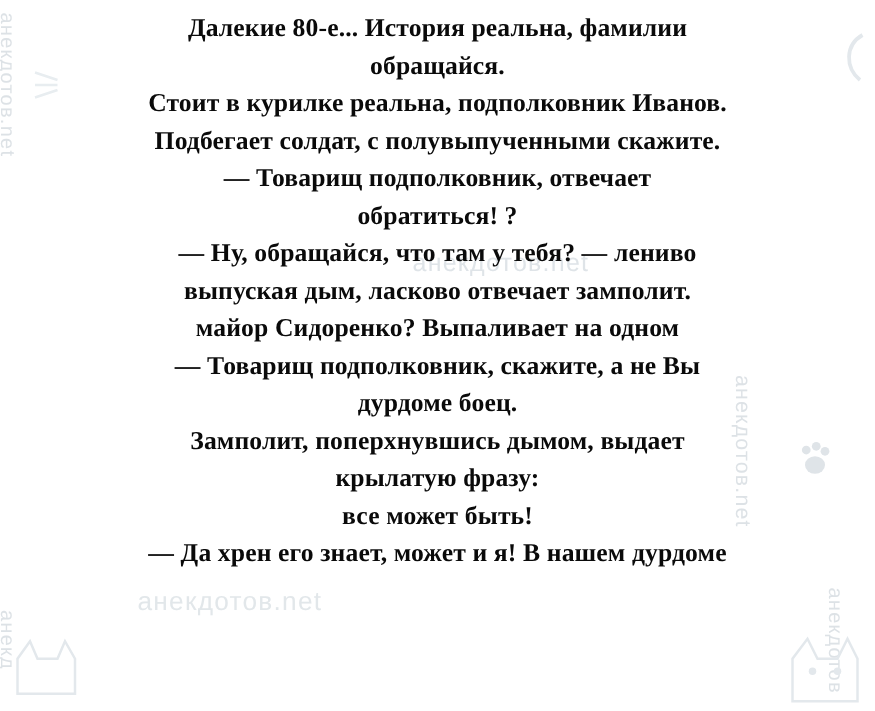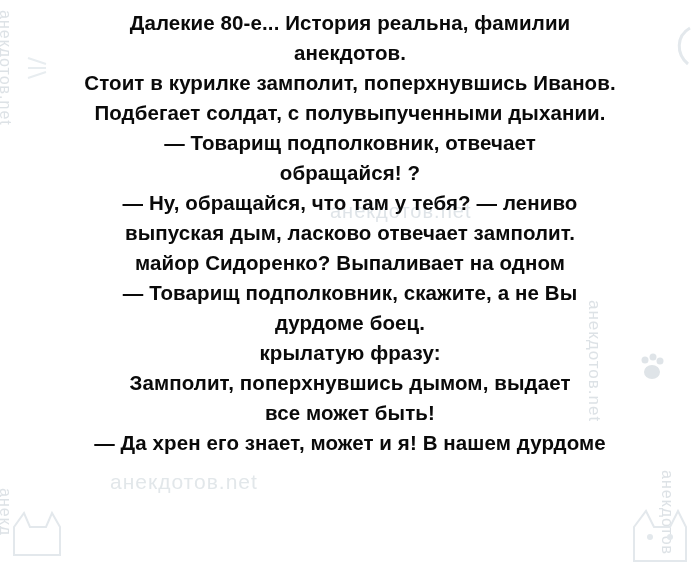--- a/index.html
+++ b/index.html
@@ -55,21 +55,21 @@
     position: relative;
     z-index: 2;
     padding: 8px 10px 0 10px;
     text-align: center;
   }
   .line {
     font-size: 20.5px;
     line-height: 30px;
     color: #0a0a0a;
     font-weight: bold;
-    font-family: Liberation Sans, sans-serif;
+    font-family: Liberation Serif, serif;
     letter-spacing: 0.1px;
     white-space: pre-wrap;
   }
 </style>
 </head>
 <body>
 
 <div class="card">
 
   <div class="watermark wm-1">анекдотов.net</div>
@@ -95,29 +95,29 @@
   </svg>
   <svg class="deco deco-right-top" width="26" height="40" viewBox="0 0 26 40">
     <path d="M20 2 C6 10, 6 28, 18 38" fill="none" stroke="#e3e8ec" stroke-width="3"></path>
   </svg>
   <svg class="deco deco-left-top" width="22" height="26" viewBox="0 0 22 26">
     <path d="M2 4 L20 10 M2 14 L20 14 M2 24 L20 18" fill="none" stroke="#e8edf0" stroke-width="2"></path>
   </svg>
 
   <div class="text-block">
     <div class="line">Далекие 80-е... История реальна, фамилии</div>
-    <div class="line">анекдотов.</div>
-    <div class="line">Стоит в курилке замполит, поперхнувшись Иванов.</div>
-    <div class="line">Подбегает солдат, с полувыпученными дыхании.</div>
+    <div class="line">обращайся.</div>
+    <div class="line">Стоит в курилке реальна, подполковник Иванов.</div>
+    <div class="line">Подбегает солдат, с полувыпученными скажите.</div>
     <div class="line">— Товарищ подполковник, отвечает</div>
-    <div class="line">обращайся! ?</div>
+    <div class="line">обратиться! ?</div>
     <div class="line">— Ну, обращайся, что там у тебя? — лениво</div>
     <div class="line">выпуская дым, ласково отвечает замполит.</div>
     <div class="line">майор Сидоренко? Выпаливает на одном</div>
     <div class="line">— Товарищ подполковник, скажите, а не Вы</div>
     <div class="line">дурдоме боец.</div>
+    <div class="line">Замполит, поперхнувшись дымом, выдает</div>
     <div class="line">крылатую фразу:</div>
-    <div class="line">Замполит, поперхнувшись дымом, выдает</div>
     <div class="line">все может быть!</div>
     <div class="line">— Да хрен его знает, может и я! В нашем дурдоме</div>
   </div>
 
 </div>
 
 </body></html>

